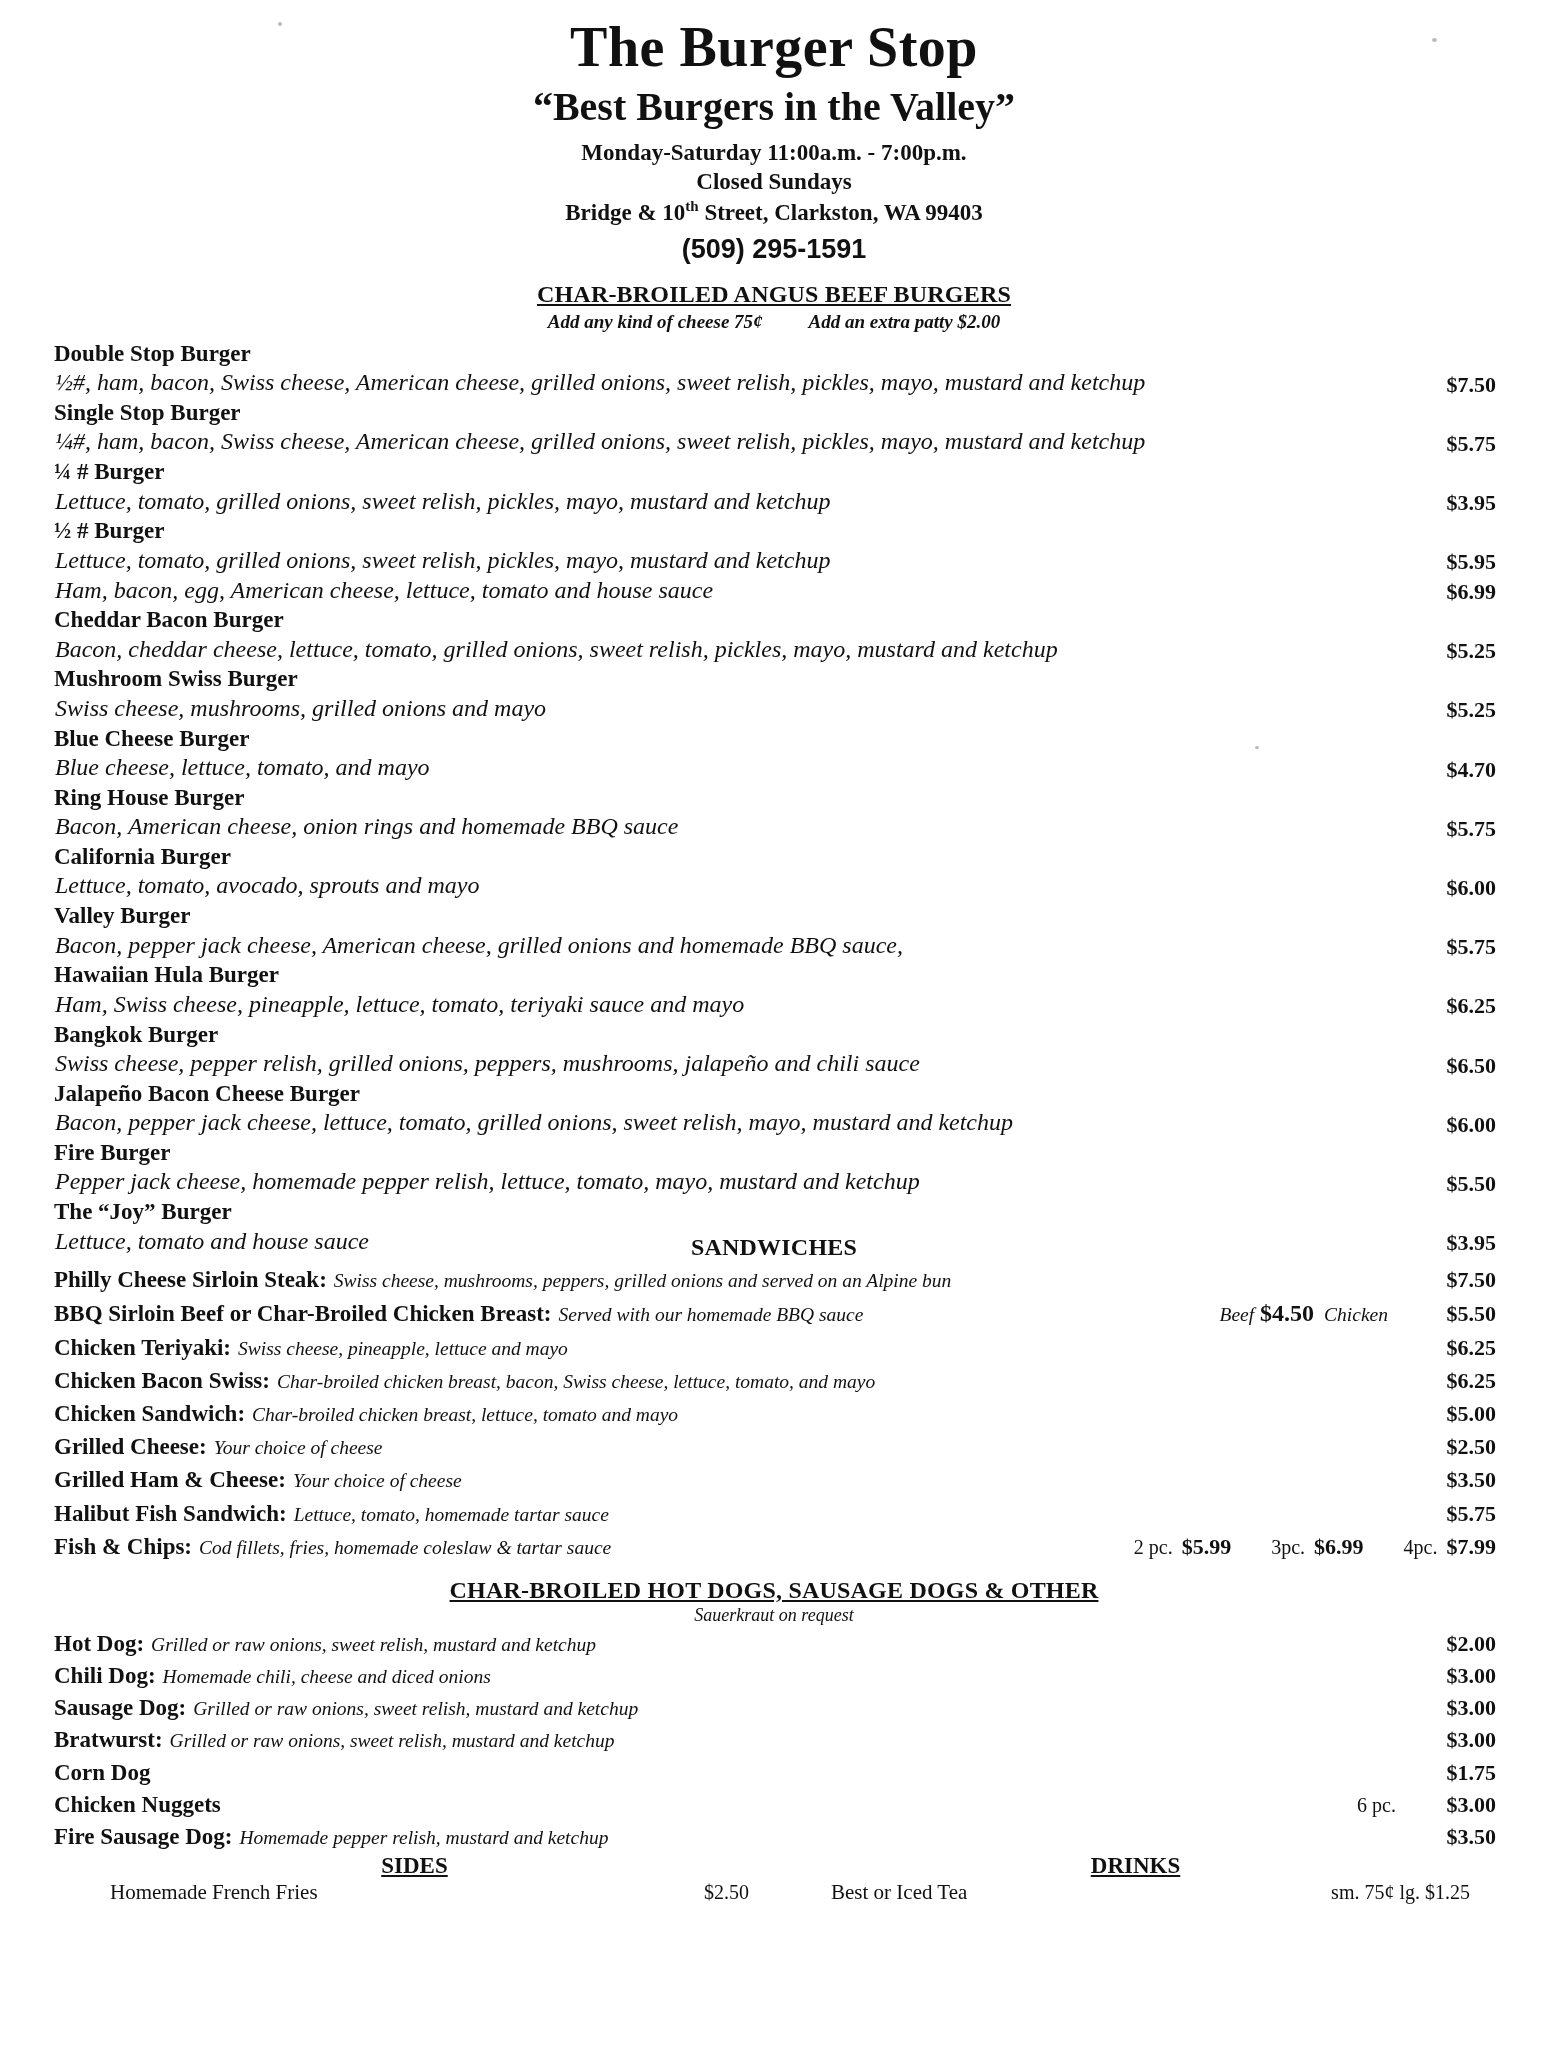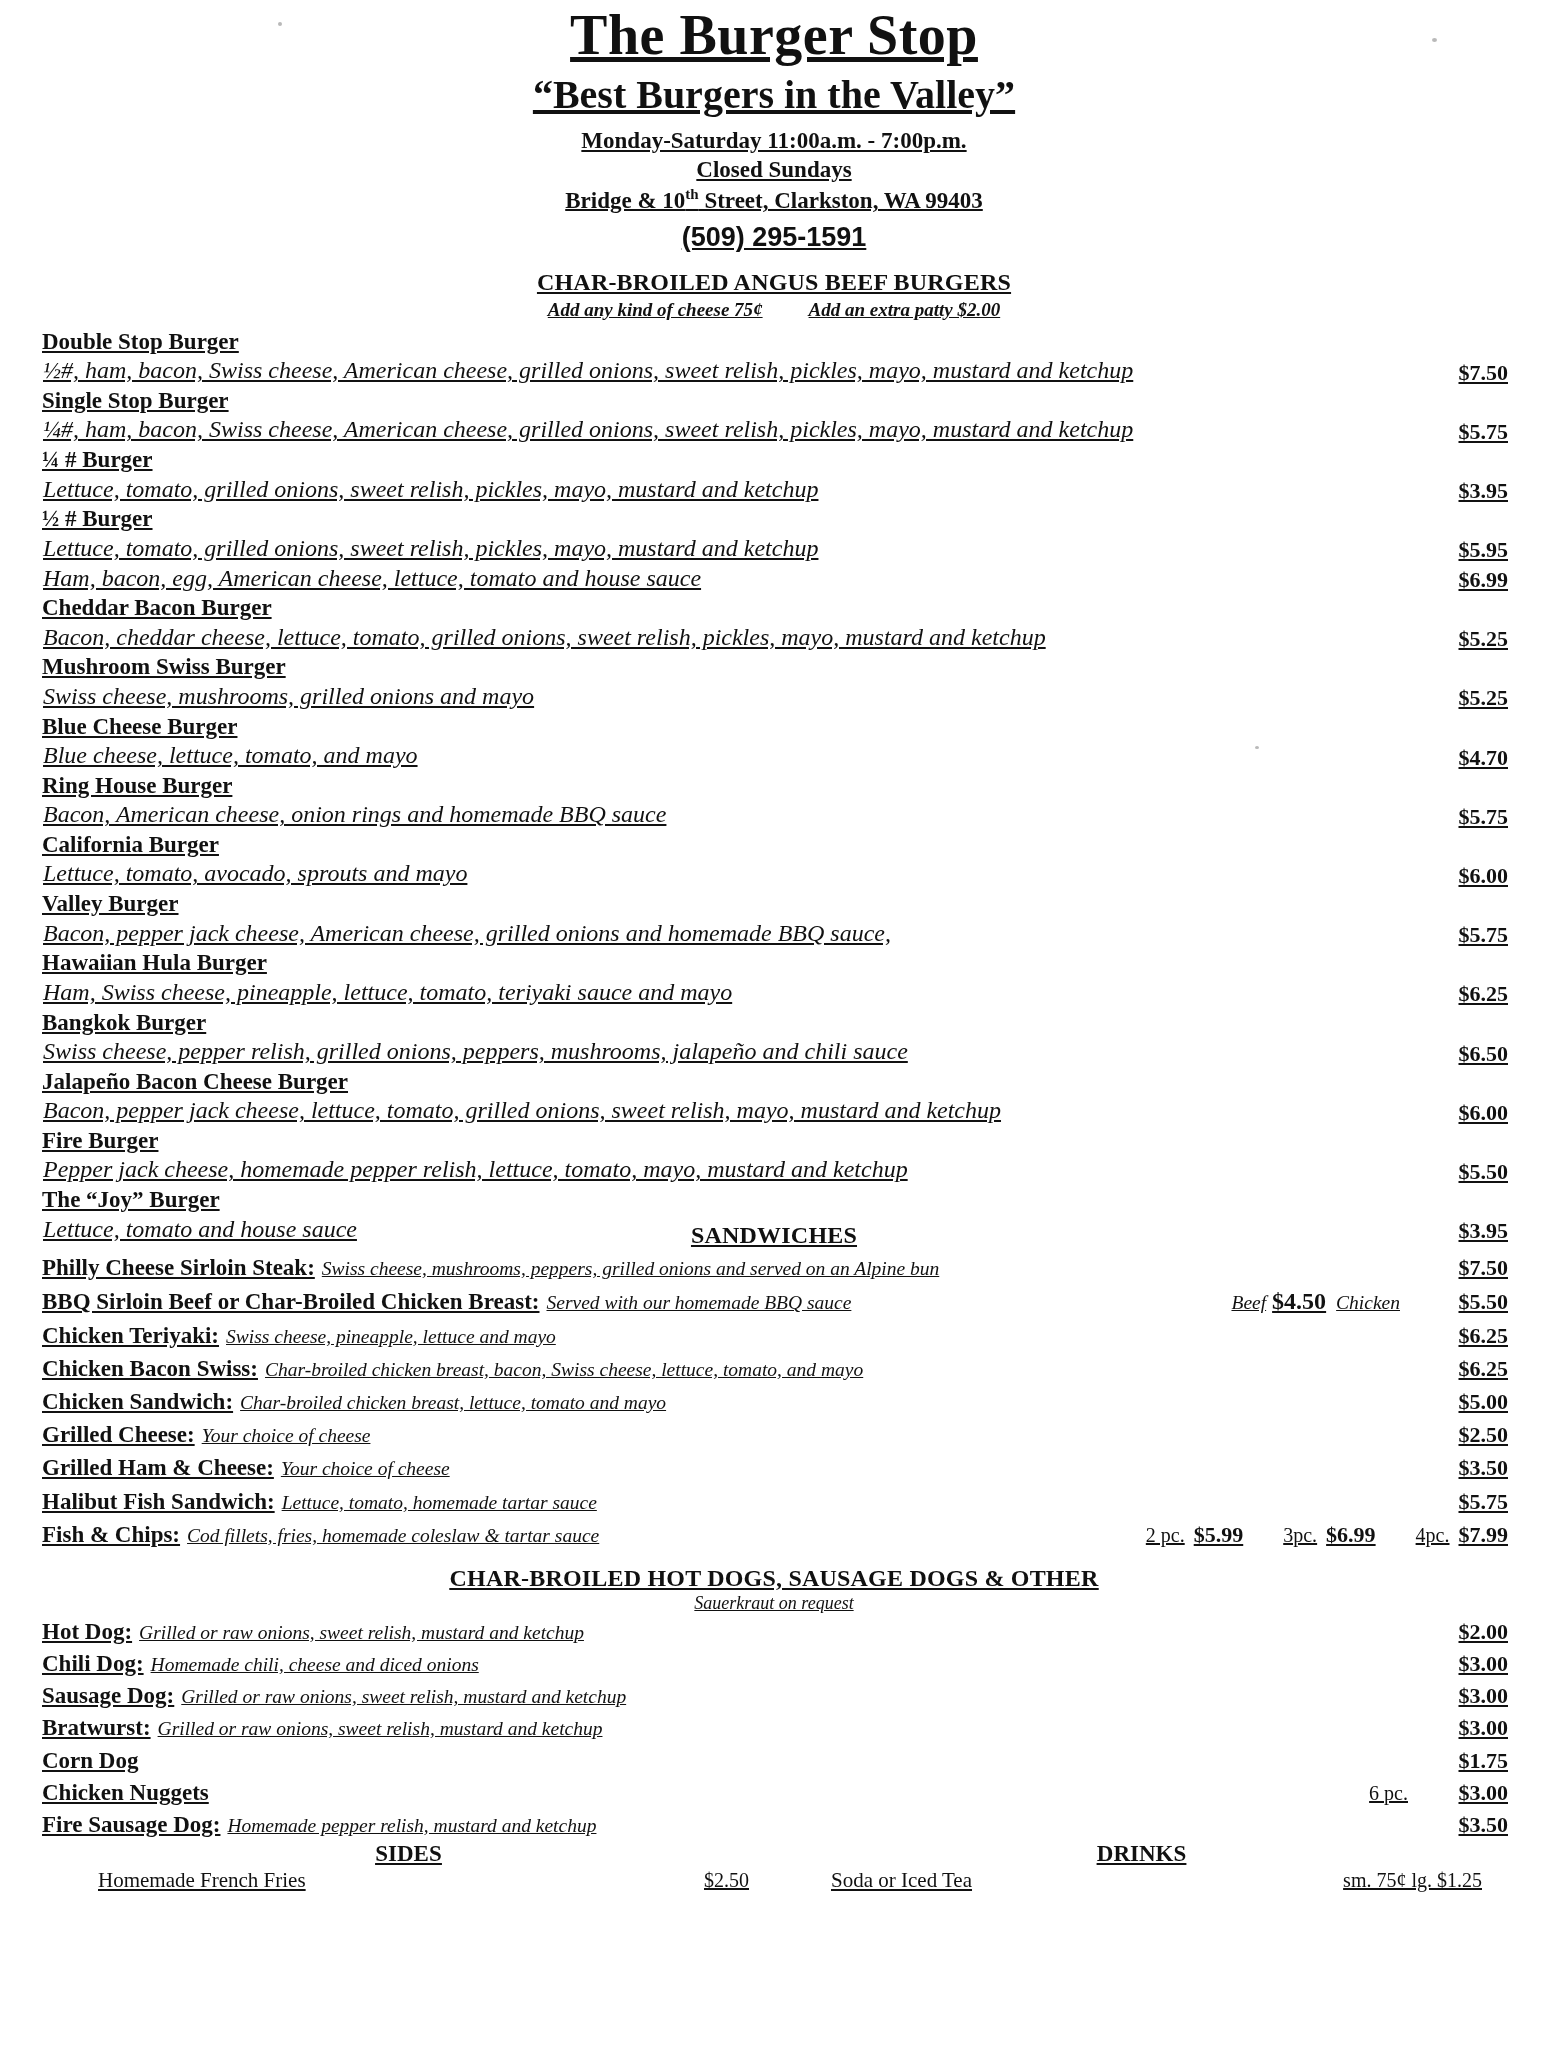--- a/index.html
+++ b/index.html
@@ -12,23 +12,22 @@
     height: 2048px;
     font-family: "Liberation Serif", serif;
     color: #111111;
     overflow: hidden;
     position: relative;
   }
   .page {
     position: relative;
     width: 1548px;
     height: 1720px;
-    padding: 4px;
+    padding: 16px;
     box-sizing: border-box;
-    text-decoration: underline;
   }
 
   
   .header {
     text-align: center;
     padding-top: 2px;
   }
   .shop-title {
     font-family: "Liberation Serif", serif;
     font-weight: bold;
@@ -549,20 +548,20 @@
       <div class="col-head">SIDES</div>
       <div class="col-row">
         <span class="nm">Homemade French Fries</span>
         <span class="sp"></span>
         <span class="pr-plain">$2.50</span>
       </div>
     </div>
     <div class="col">
       <div class="col-head">DRINKS</div>
       <div class="col-row">
-        <span class="nm">Soda or Iced Tea</span>
+        <span class="nm">Best or Iced Tea</span>
         <span class="sp"></span>
         <span class="pr-plain">sm. 75¢ lg. $1.25</span>
       </div>
     </div>
   </div>
 
 </div>
 
 </body></html>

